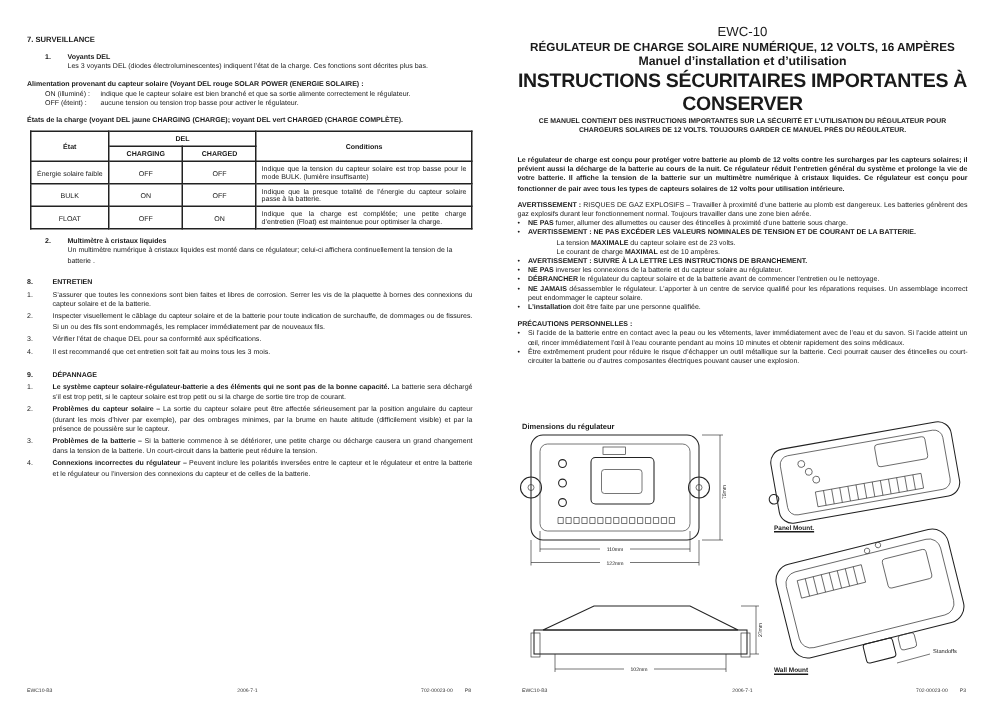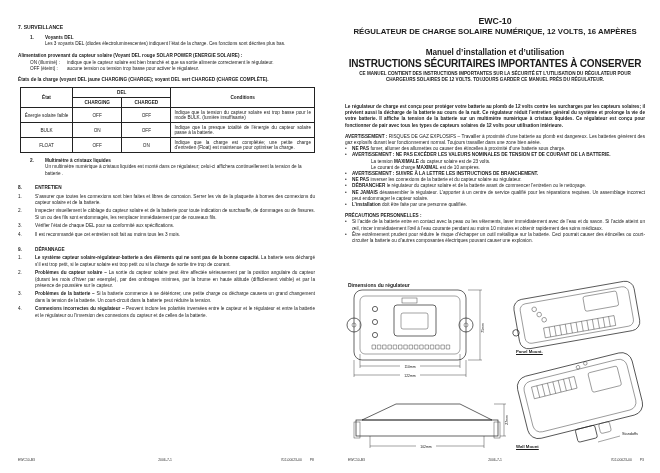--- a/index.html
+++ b/index.html
@@ -22,24 +22,24 @@
   .indent1{margin-left:12px;}
   .onoff{display:grid;grid-template-columns:34px 1fr;column-gap:3px;margin-left:12px;}
   .gap4{height:4px;}.gap5{height:5px;}.gap6{height:6px;}
   table.states{border-collapse:collapse;margin:4px 0 5px 2px;}
   table.states td,table.states th{border:1px solid #222;font-size:4.7px;padding:2px 3px;vertical-align:middle;}
   table.states th{font-weight:bold;}
   .w-etat{width:48px;} .w-led{width:44px;} .w-cond{width:148px;}
   .cond{text-align:justify;}
   
   .rp-head{position:absolute;top:16px;left:15px;width:300px;text-align:center;}
-  .rp-model{font-size:8.8px;font-weight:bold;line-height:1.15;}
+  .rp-model{font-size:8.8px;font-weight:normal;line-height:1.15;}
   .rp-title{font-size:7.8px;font-weight:bold;line-height:1.18;margin:1px auto 0;max-width:290px;}
-  .rp-manuel{font-size:8.2px;font-weight:bold;margin-top:12px;}
-  .rp-keep{font-size:10px;font-weight:bold;margin-top:1px;letter-spacing:-0.2px;}
+  .rp-manuel{font-size:8.2px;font-weight:bold;margin-top:0;}
+  .rp-keep{font-size:13px;font-weight:bold;margin-top:1px;letter-spacing:-0.2px;}
   .rp-note{font-size:4.6px;font-weight:bold;margin:2px auto 0;max-width:296px;line-height:1.25;}
   .rp-text{position:absolute;top:104px;left:15px;width:300px;}
   .bullet{display:grid;grid-template-columns:6px 1fr;column-gap:1px;margin:0;}
   .sub{margin-left:26px;}
   .dims-head{position:absolute;top:282px;left:18px;font-size:5px;font-weight:bold;}
   .diagram{position:absolute;}
   svg .ln{fill:none;stroke:#222;stroke-width:0.7;}
   svg .thin{fill:none;stroke:#333;stroke-width:0.45;}
   svg text{font-family:"Liberation Sans",sans-serif;font-size:3.4px;fill:#111;}
   .diagram-label{position:absolute;font-size:4.3px;font-weight:bold;text-decoration:underline;}

